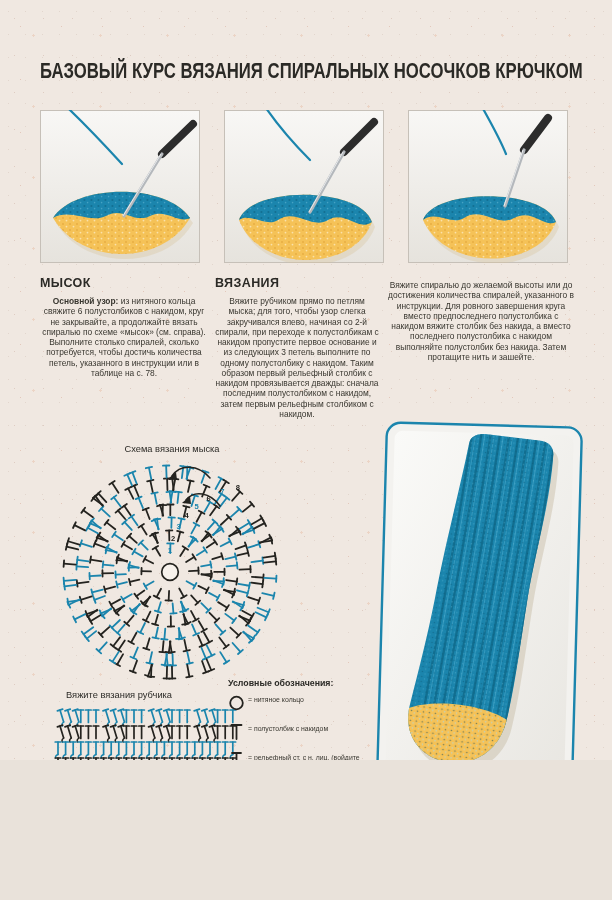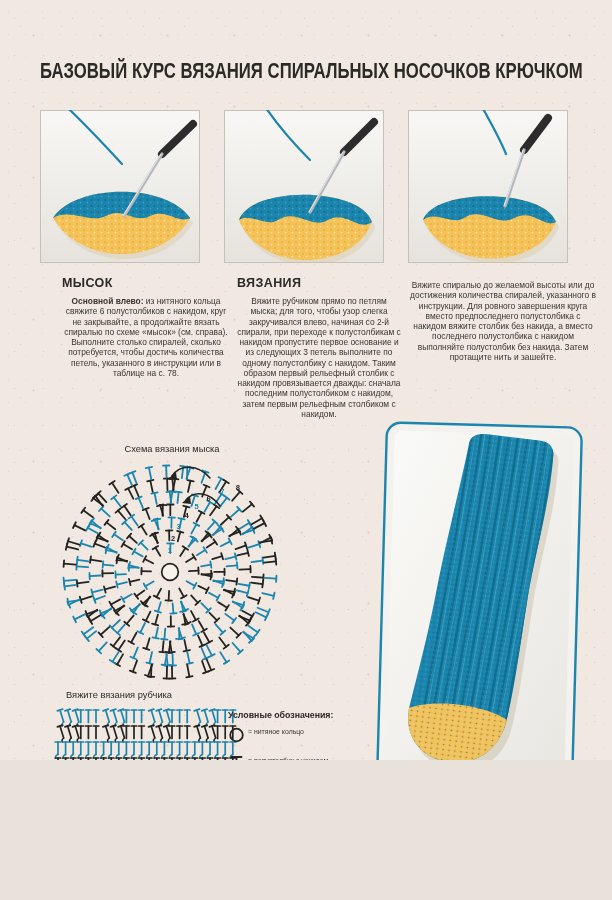--- a/index.html
+++ b/index.html
@@ -13,31 +13,31 @@
       radial-gradient(circle, rgba(226,170,140,.33) 1px, transparent 1.3px),
       radial-gradient(circle, rgba(120,80,60,.12) .5px, transparent .8px);
     background-size:41px 53px, 29px 37px, 67px 71px, 17px 23px;
     color:#2b2a26;
   }
   .abs{position:absolute;}
   h1.title{left:40px; top:62px; margin:0; font-size:18px; font-weight:800; letter-spacing:0; white-space:nowrap;}
   .squish{display:inline-block; transform:scale(.93,1.25); transform-origin:0 80%;}
   .photo{left:0; top:110px; width:160px; height:153px; margin:0; padding:0;}
   .photo svg{display:block; width:160px; height:153px;}
-  .col{top:276px;margin-left:22px;}
+  .col{top:276px;}
   .col h2{margin:0 0 6px 0; font-size:12.5px; font-weight:800; letter-spacing:.4px;}
   .col p{margin:0; font-size:8.4px; line-height:1.22; text-align:center; color:#38362f;}
   .col p b{font-weight:800;}
   .chart-title{font-size:9.3px; font-weight:400; color:#2b2a26;}
   #toe-title{left:72px; top:444px; width:200px; text-align:center;}
   #toe-chart{left:50px; top:456px;}
   #rib-title{left:66px; top:690px;}
   #rib-chart{left:50px; top:702px;}
   .legend{left:228px; top:678px; width:152px;}
-  .legend-title{font-size:8.8px; font-weight:800; margin-bottom:5px;margin-top:32px;}
+  .legend-title{font-size:8.8px; font-weight:800; margin-bottom:5px;}
   .legend-item{display:flex; align-items:flex-start; margin-bottom:9px;}
   .legend-item .sym{flex:0 0 20px;}
   .legend-item .sym svg{display:block; width:17px; height:20px;}
   .legend-item .ltext{font-size:6.9px; line-height:1.2; color:#38362f; padding-top:3px;}
   .legend-item.gap-lg{margin-top:4px;}
   .sock-panel{left:376px; top:420px; width:208px; height:368px;}
   .sock-panel svg{display:block; width:208px; height:368px;}
   .page-number{left:518px; top:840px; width:36px; text-align:left; font-size:12.5px; font-weight:700;}
 </style>
 </head>
@@ -133,21 +133,21 @@
         </g>
         <path d="M62,2 C76,26 90,50 98,70" fill="none" stroke="#1b85ad" stroke-width="2.2" stroke-linecap="round" transform="translate(0,-26)"></path>
         <line x1="140" y1="8" x2="116" y2="40" stroke="#2c2c2c" stroke-width="8" stroke-linecap="round"></line>
         <line x1="116" y1="40" x2="97" y2="96" stroke="#b4b8bc" stroke-width="3.2" stroke-linecap="round"></line>
         <line x1="115" y1="40" x2="96" y2="96" stroke="#e8eaec" stroke-width="1"></line>
       </svg>
   </figure>
 
   <section class="abs col" style="left:40px; width:168px;">
     <h2>МЫСОК</h2>
-    <p><b>Основной влево:</b> <span>из нитяного кольца свяжите 6 полустолбиков с накидом, круг не закрывайте, а продолжайте вязать спиралью по схеме «мысок» (см. справа). Выполните столько спиралей, сколько потребуется, чтобы достичь количества петель, указанного в инструкции или в таблице на с. 78.</span></p>
+    <p><b>Основной узор:</b> <span>из нитяного кольца свяжите 6 полустолбиков с накидом, круг не закрывайте, а продолжайте вязать спиралью по схеме «мысок» (см. справа). Выполните столько спиралей, сколько потребуется, чтобы достичь количества петель, указанного в инструкции или в таблице на с. 78.</span></p>
   </section>
 
   <section class="abs col" style="left:215px; width:164px;">
     <h2>ВЯЗАНИЯ</h2>
     <p>Вяжите рубчиком прямо по петлям мыска; для того, чтобы узор слегка закручивался влево, начиная со 2-й спирали, при переходе к полустолбикам с накидом пропустите первое основание и из следующих 3 петель выполните по одному полустолбику с накидом. Таким образом первый рельефный столбик с накидом провязывается дважды: сначала последним полустолбиком с накидом, затем первым рельефным столбиком с накидом.</p>
   </section>
 
   <section class="abs col" style="left:388px; width:186px; top:280px;">
     <p>Вяжите спиралью до желаемой высоты или до достижения количества спиралей, указанного в инструкции. Для ровного завершения круга вместо предпоследнего полустолбика с накидом вяжите столбик без накида, а вместо последнего полустолбика с накидом выполняйте полустолбик без накида. Затем протащите нить и зашейте.</p>
   </section>

